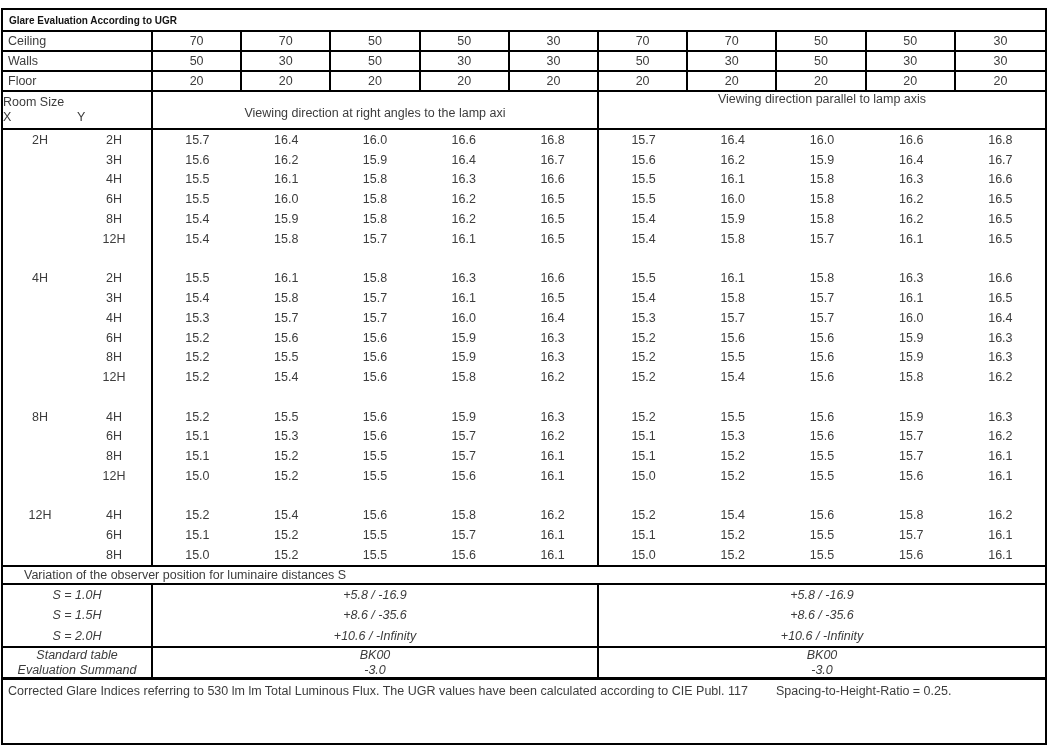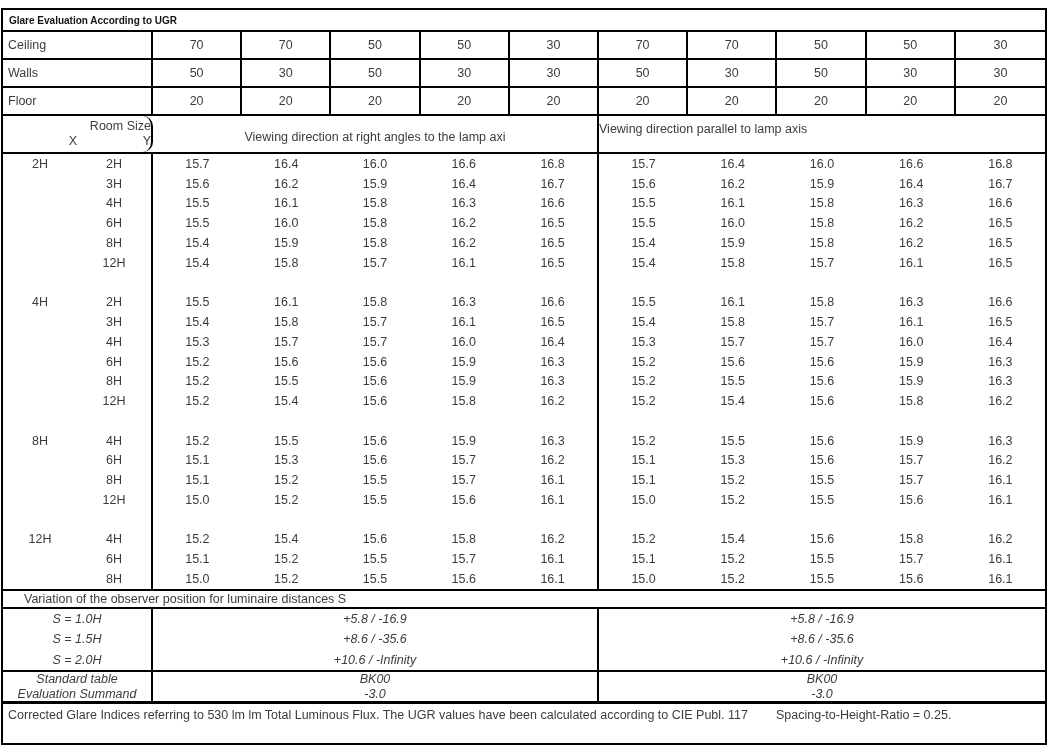--- a/index.html
+++ b/index.html
@@ -17,42 +17,42 @@
 
   
   .title-row {
     height:22px; border-bottom:2px solid #000;
     font-weight:bold; font-size:10px; color:#141414;
     padding-left:6px; display:flex; align-items:center;
   }
 
   
   .surface-row {
-    height:28px; border-bottom:2px solid #000;
+    height:20px; border-bottom:2px solid #000;
     display:grid; grid-template-columns:150px repeat(10, 1fr);
   }
   .surface-row .s-label {
     border-right:2px solid #000; padding-left:5px;
     display:flex; align-items:center;
   }
   .surface-row .s-val {
     border-right:2px solid #000;
     display:flex; align-items:center; justify-content:center;
   }
   .surface-row .s-val:last-child { border-right:none; }
 
   
   .header-row {
     height:38px; border-bottom:2px solid #000;
     display:grid; grid-template-columns:150px 1fr 1fr;
   }
-  .hdr-left { border-right:2px solid #000; text-align:right; padding-top:3px;border-radius:10px; }
+  .hdr-left { border-right:2px solid #000; text-align:left; padding-top:3px; }
   .hdr-left .xy { display:grid; grid-template-columns:1fr 1fr; margin-top:1px; }
   .hdr-mid  { border-right:2px solid #000; text-align:center; padding-top:14px; }
-  .hdr-right{ padding-top:6px; }
+  .hdr-right{ text-align:center; }
 
   
   #data-rows {
     height:437px; border-bottom:2px solid #000;
     display:flex; flex-direction:column;
   }
   .data-row { flex:1; display:grid; grid-template-columns:150px 1fr 1fr; }
   .zoneA { display:grid; grid-template-columns:1fr 1fr; border-right:2px solid #000; }
   .zoneB { display:grid; grid-template-columns:repeat(5,1fr); border-right:2px solid #000; }
   .zoneC { display:grid; grid-template-columns:repeat(5,1fr); }

